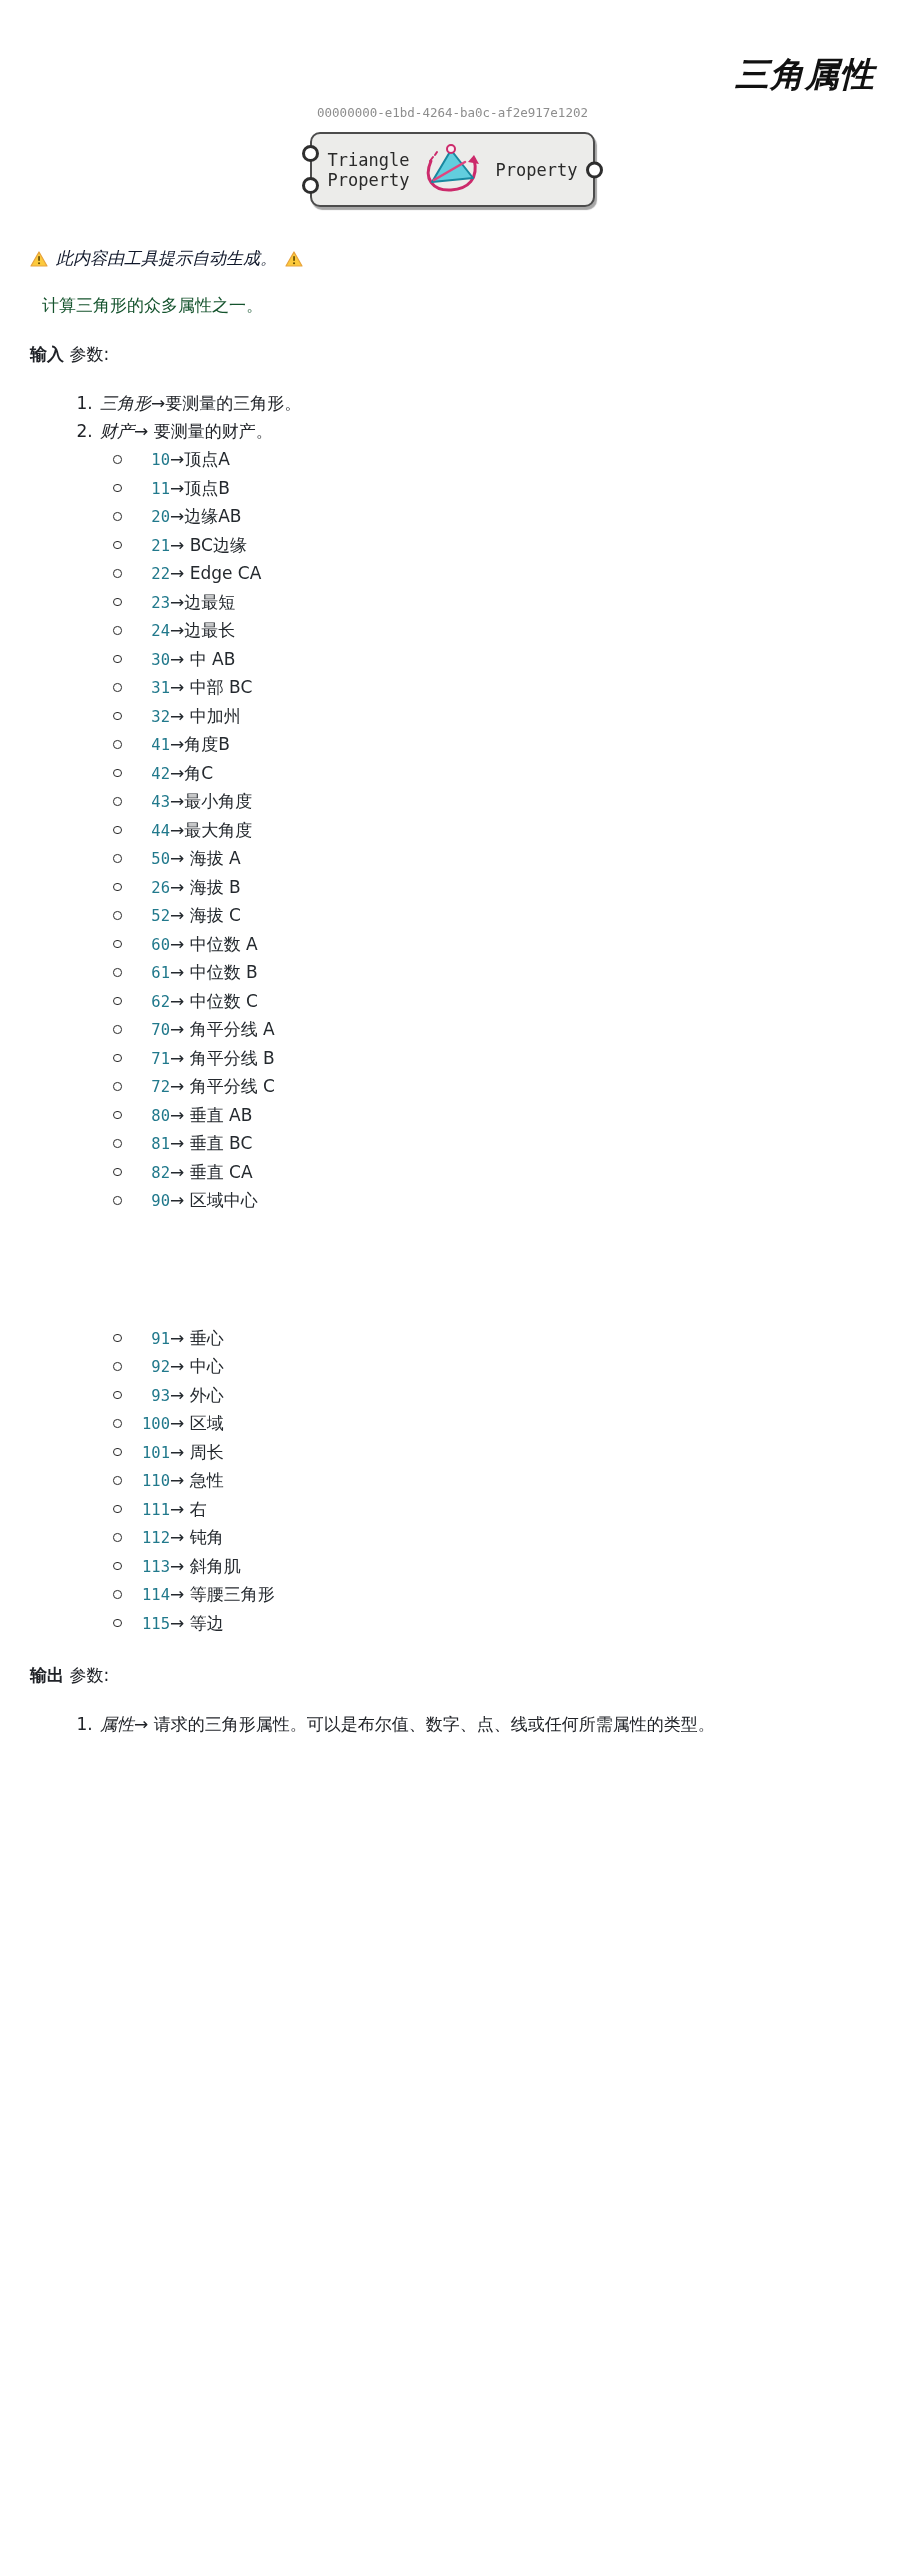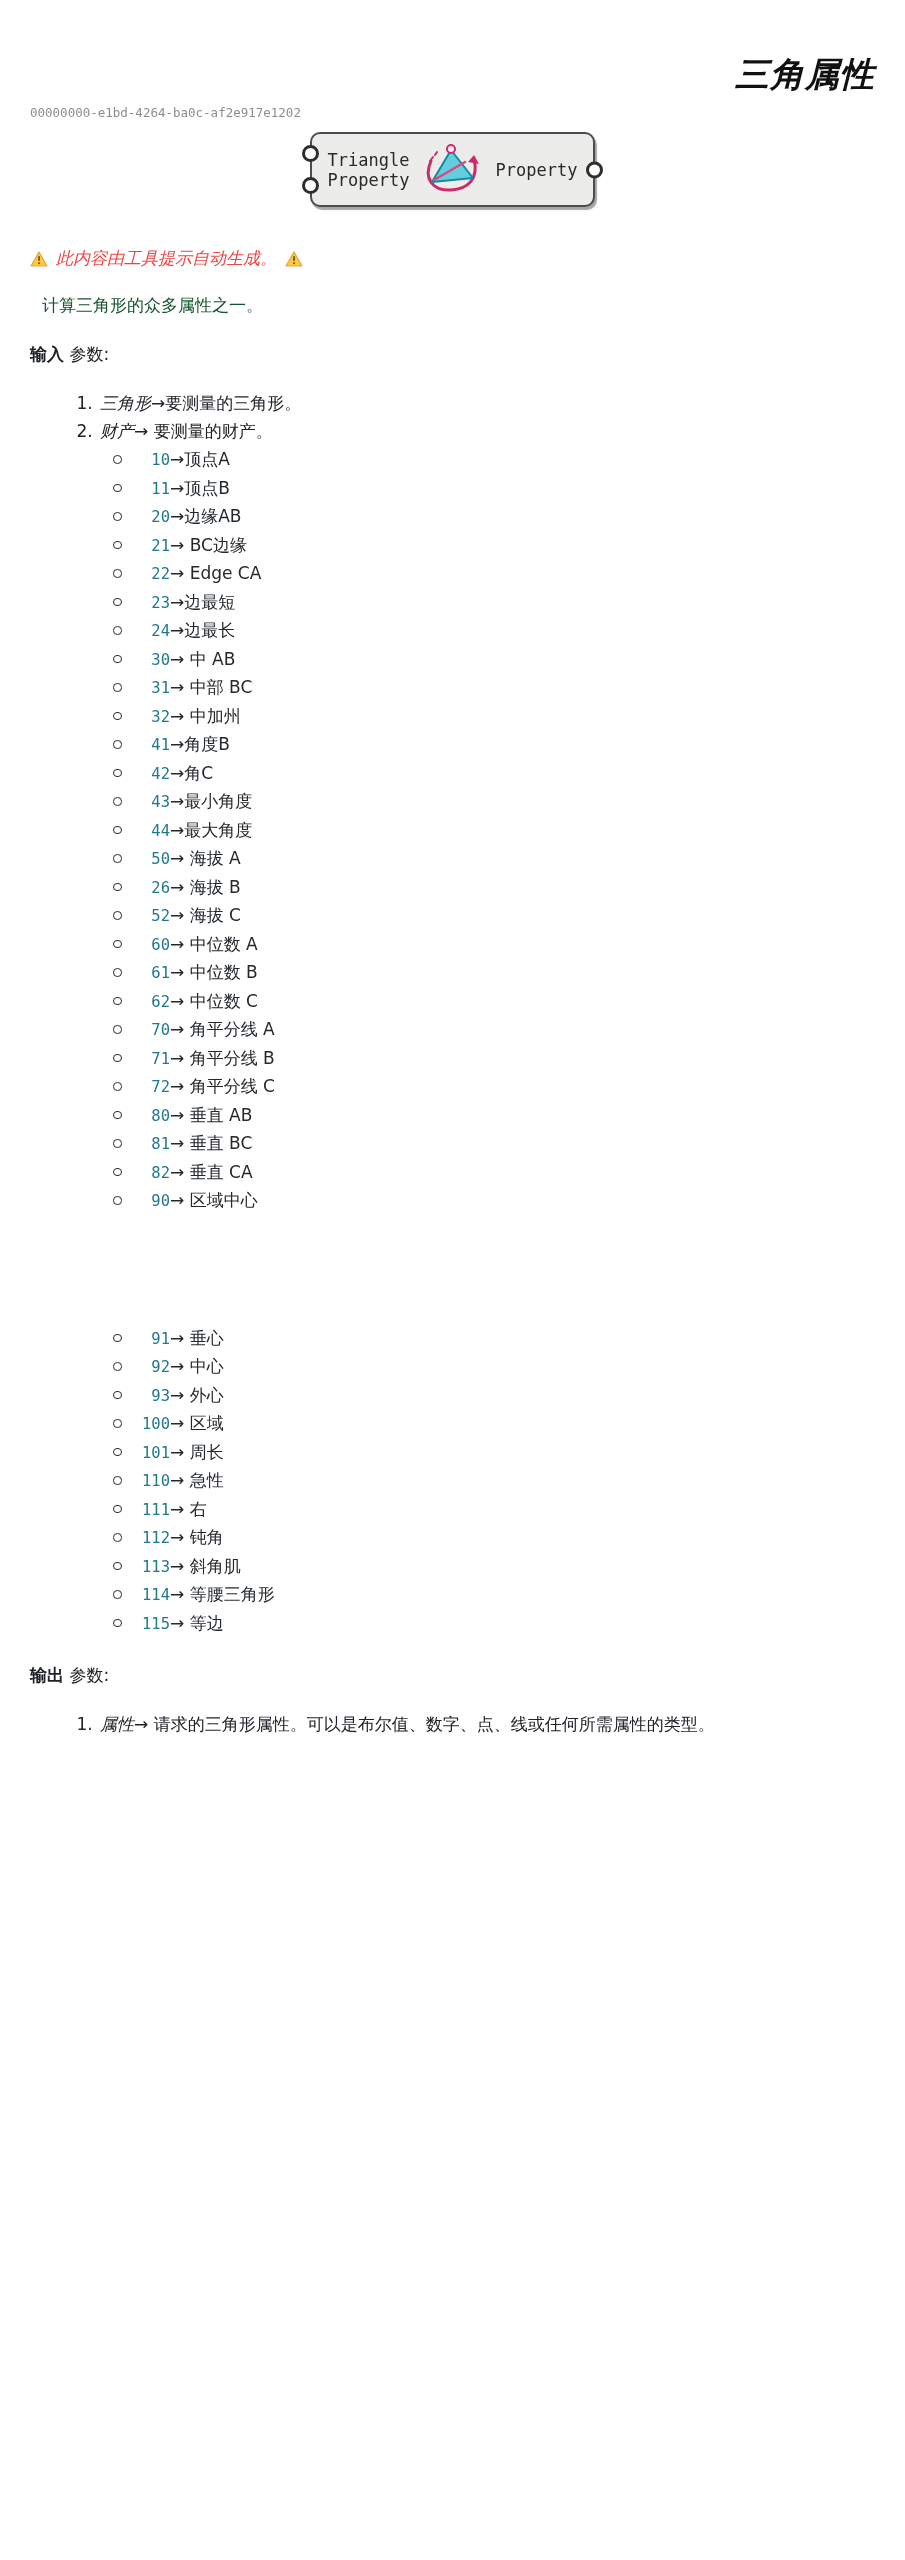--- a/index.html
+++ b/index.html
@@ -10,21 +10,21 @@
   }
   .page { padding:52px 30px 0 30px; box-sizing:border-box; }
 
   
   .title {
     margin:0; text-align:right;
     font-size:34px; font-weight:bold; font-style:italic;
     letter-spacing:1px; color:#111;
   }
   .uuid {
-    margin:7px 0 12px 0; text-align:left;
+    margin:7px 0 12px 0; text-align:center;
     font-family:"DejaVu Sans Mono","Liberation Mono",monospace;
     font-size:12.5px; color:#8d8d8d;
   }
 
   
   .component-wrap { display:flex; justify-content:center; margin:0 0 40px 0; }
   .component {
     position:relative; display:flex; align-items:center;
     height:75px; box-sizing:border-box;
     padding:8px 16px; gap:11px;
@@ -40,21 +40,21 @@
   .port {
     position:absolute; width:11px; height:11px; box-sizing:content-box;
     background:#fff; border:3.5px solid #2e2e2e; border-radius:50%;
   }
   .port-in-1 { left:-10px; top:11px; }
   .port-in-2 { left:-10px; bottom:11px; }
   .port-out  { right:-10px; top:50%; transform:translateY(-50%); }
 
   
   .warning {
-    margin:0 0 0 0; font-size:17px; font-style:italic; color:#ef4444;
+    margin:0 0 0 0; font-size:17px; font-style:italic; color:#0f172a;
     display:flex; align-items:center; gap:8px;
   }
   .warn-badge { display:inline-flex; }
   .desc { margin:24px 0 0 12px; font-size:17px; color:#14532d; }
   .section-heading { margin:26px 0 0 0; font-size:17px; }
   .section-heading b { font-weight:bold; }
 
   
   ol.params { margin:24px 0 0 0; padding:0 0 0 68px; font-size:17px; line-height:27.5px; }
   ol.params > li { padding-left:2px; }

